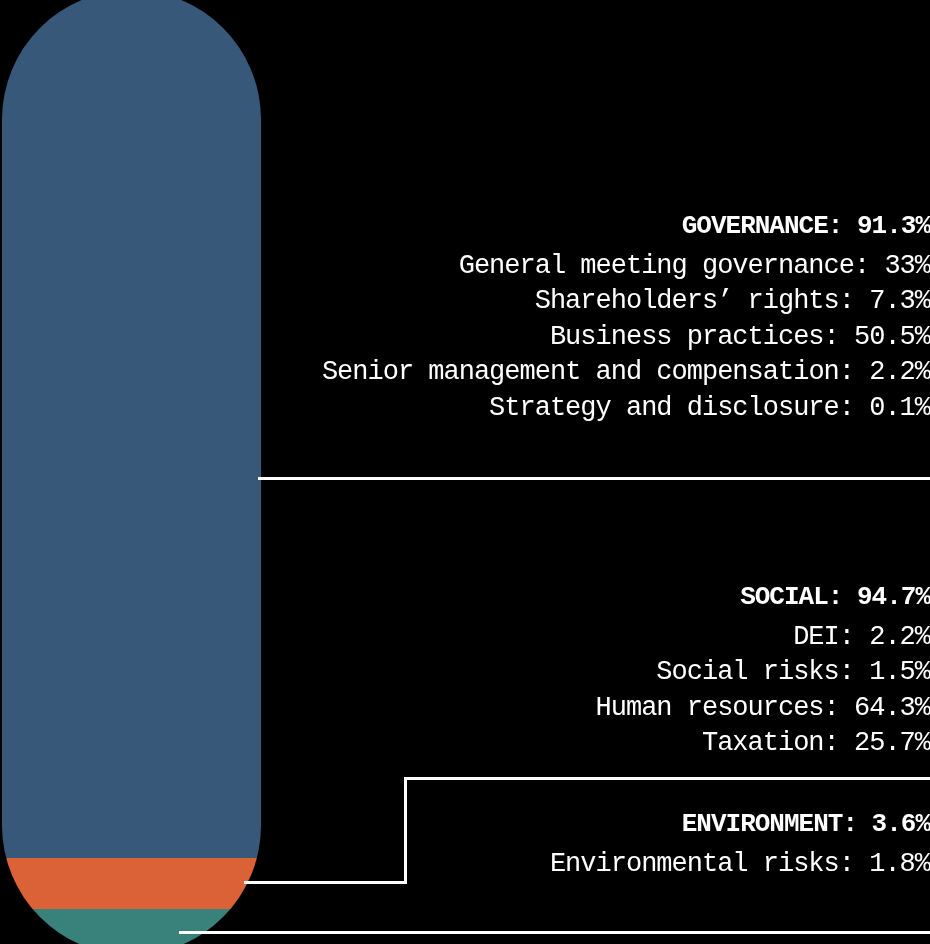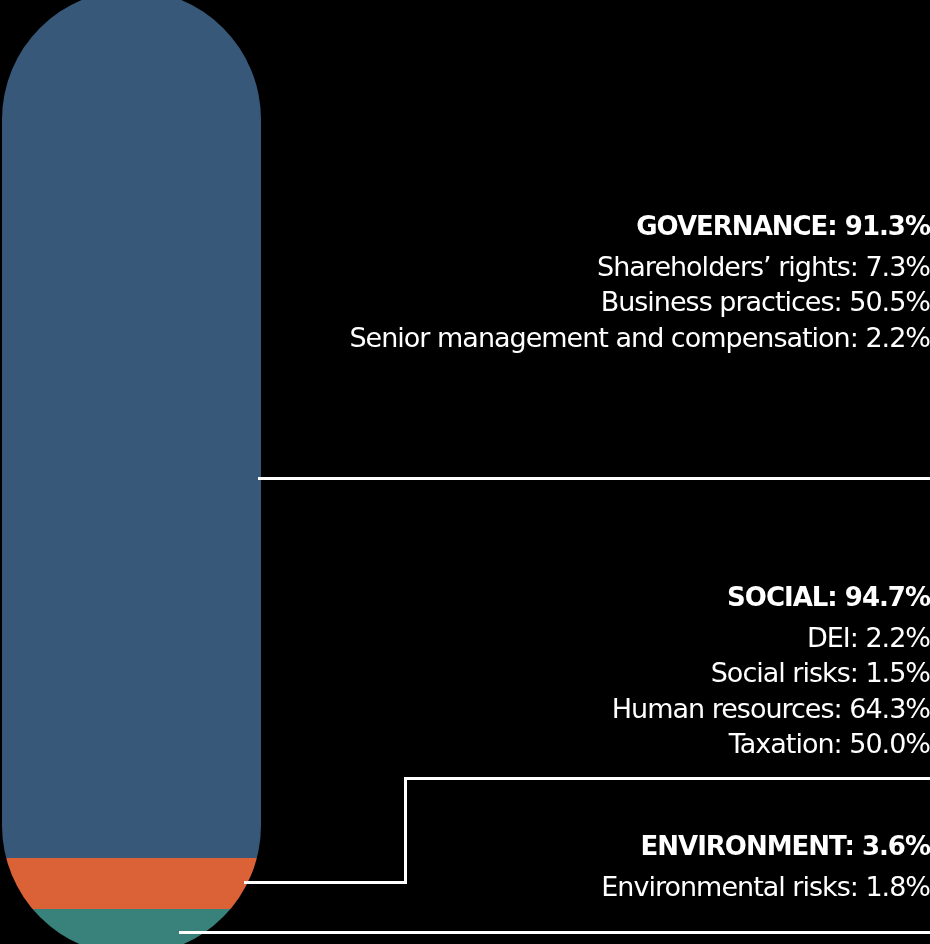--- a/index.html
+++ b/index.html
@@ -47,52 +47,54 @@
     letter-spacing: -1px;
     white-space: nowrap;
   }
   .label-block .hdr {
     font-weight: bold;
     font-size: 26px;
     margin-bottom: 4px;
   }
   .block-governance  { top: 209px; }
   .block-social      { top: 580px; }
-  .block-environment { top: 829px; }
+  .block-environment { top: 807px; }
 </style>
 </head>
 <body>
 
-<div id="stage" style="background-color: rgb(0, 0, 0);">
+<div id="stage" style="background-color: rgb(0, 0, 0); font-family: Liberation Mono, monospace;">
 
   <div class="pill">
     <div class="seg-governance" style="background-color: rgb(55, 88, 121);"></div>
     <div class="seg-social" style="background-color: rgb(218, 98, 54);"></div>
     <div class="seg-environment" style="background-color: rgb(56, 130, 123);"></div>
   </div>
 
   <div class="cline gov-line" style="background-color: rgb(255, 255, 255);"></div>
   <div class="cline soc-line-upper" style="background-color: rgb(255, 255, 255);"></div>
   <div class="cline soc-line-vert" style="background-color: rgb(255, 255, 255);"></div>
   <div class="cline soc-line-lower" style="background-color: rgb(255, 255, 255);"></div>
   <div class="cline env-line" style="background-color: rgb(255, 255, 255);"></div>
 
   <div class="label-block block-governance">
     <div class="hdr">GOVERNANCE: 91.3%</div>
+    <div>General meeting governance: 33%</div>
     <div>Shareholders’ rights: 7.3%</div>
     <div>Business practices: 50.5%</div>
     <div>Senior management and compensation: 2.2%</div>
+    <div>Strategy and disclosure: 0.1%</div>
   </div>
 
   <div class="label-block block-social">
     <div class="hdr">SOCIAL: 94.7%</div>
     <div>DEI: 2.2%</div>
     <div>Social risks: 1.5%</div>
     <div>Human resources: 64.3%</div>
-    <div>Taxation: 50.0%</div>
+    <div>Taxation: 25.7%</div>
   </div>
 
   <div class="label-block block-environment">
     <div class="hdr">ENVIRONMENT: 3.6%</div>
     <div>Environmental risks: 1.8%</div>
   </div>
 
 </div>
 
 </body></html>

